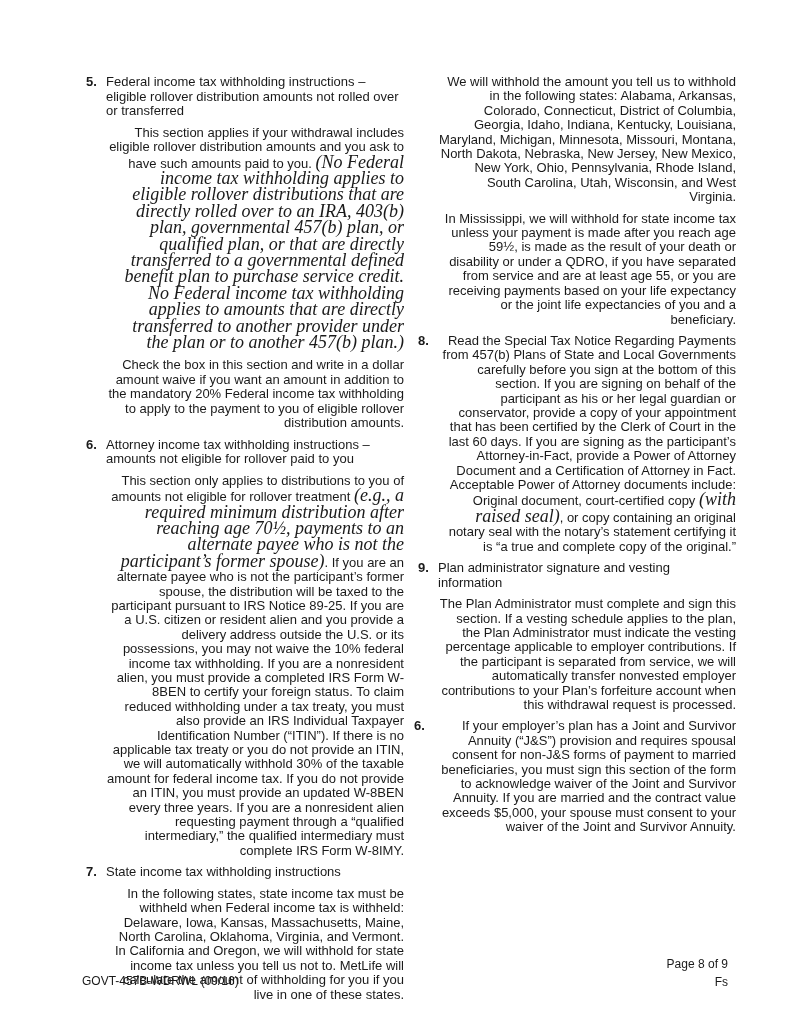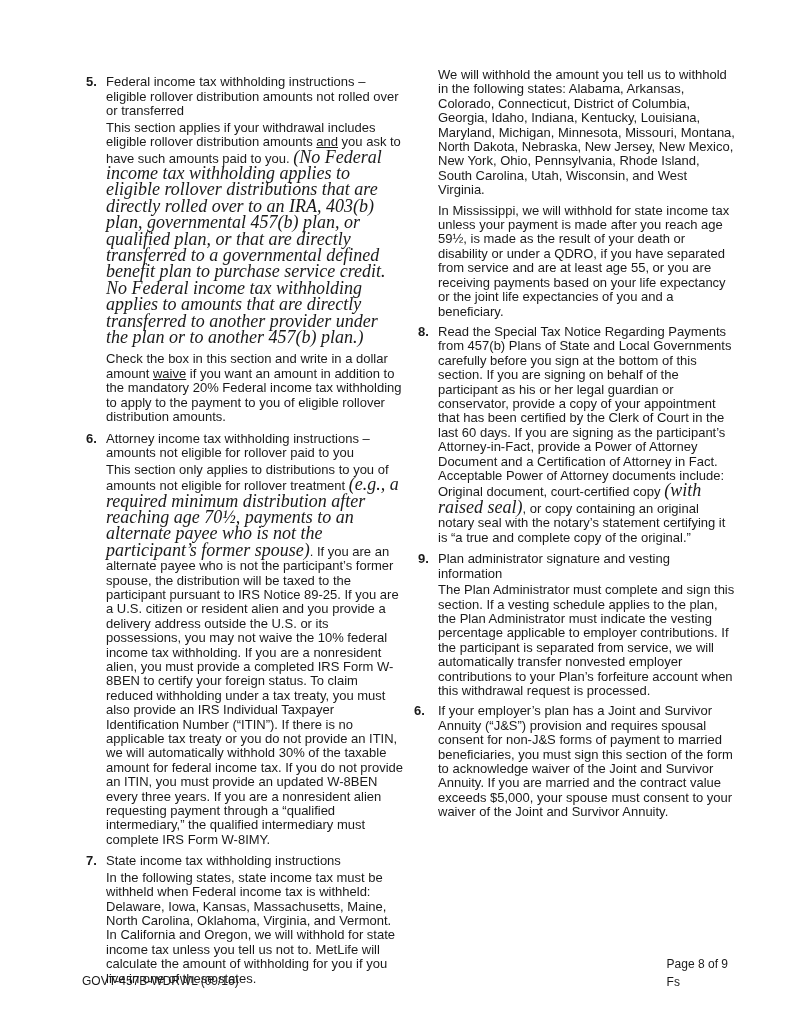--- a/index.html
+++ b/index.html
@@ -4,25 +4,25 @@
 <style>
   html, body { margin: 0; padding: 0; background: #ffffff; }
   body { width: 800px; height: 1035px; position: relative; overflow: hidden;
          font-family: "Liberation Sans", sans-serif; color: #1a1a1a; }
   .col { position: absolute; top: 68px; width: 318px; }
   .col-left { left: 86px; }
   .col-right { left: 418px; }
   .section { position: relative; padding-left: 20px; margin-bottom: 5px; }
   .num { position: absolute; left: 0; top: 0; font-weight: bold; font-size: 13px; line-height: 14.6px; }
   .title { font-weight: normal; font-size: 13px; line-height: 14.6px; margin: 7px 0 2px 0; }
-  .para { font-size: 13px; line-height: 14.4px; margin: 0 0 6px 0; }
+  .para { font-size: 13px; line-height: 14.4px; margin: 7px 0 6px 0; text-align: right; }
   .para .it { font-family: "Liberation Serif", serif; font-style: italic; font-size: 18px; }
-  .para .ul { text-decoration: underline; }
+  .para .ul { }
   .footer-left { position: absolute; left: 82px; top: 974px; font-size: 12px; }
-  .footer-right { position: absolute; right: 72px; top: 955px; font-size: 12px; text-align: left; line-height: 18px; }
+  .footer-right { position: absolute; right: 72px; top: 955px; font-size: 12px; text-align: right; line-height: 18px; }
 </style>
 </head>
 <body>
 
 <div class="col col-left">
   <div class="section">
     <span class="num">5.</span>
     <p class="title">Federal income tax withholding instructions – eligible rollover distribution amounts not rolled over or transferred</p>
     <p class="para"><span>This section applies if your withdrawal includes eligible rollover distribution amounts </span><span class="ul">and</span><span> you ask to have such amounts paid to you. </span><span class="it">(No Federal income tax withholding applies to eligible rollover distributions that are directly rolled over to an IRA, 403(b) plan, governmental 457(b) plan, or qualified plan, or that are directly transferred to a governmental defined benefit plan to purchase service credit. No Federal income tax withholding applies to amounts that are directly transferred to another provider under the plan or to another 457(b) plan.)</span></p>
     <p class="para"><span>Check the box in this section and write in a dollar amount </span><span class="ul">waive</span><span> if you want an amount in addition to the mandatory 20% Federal income tax withholding to apply to the payment to you of eligible rollover distribution amounts.</span></p>

